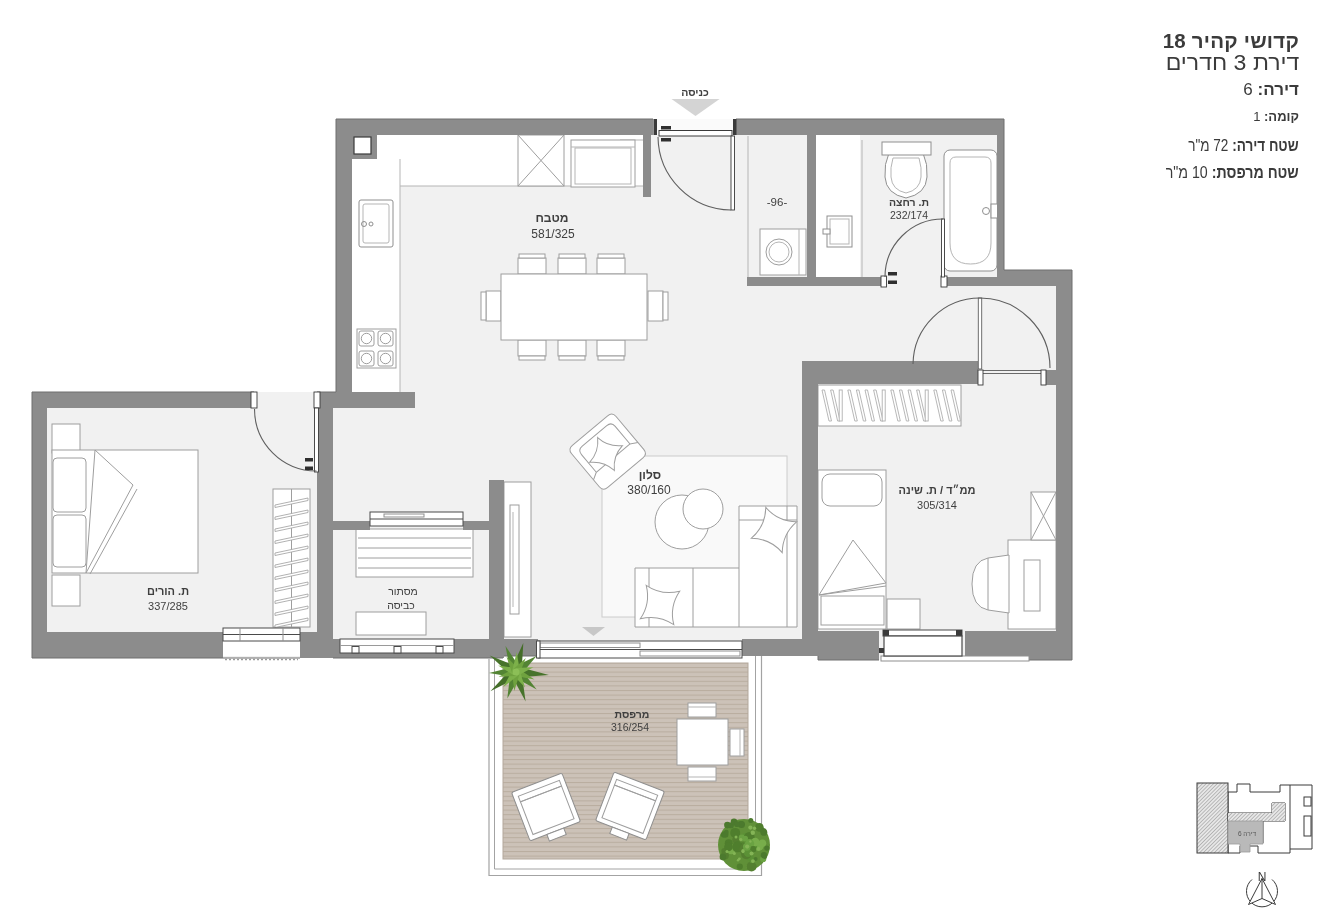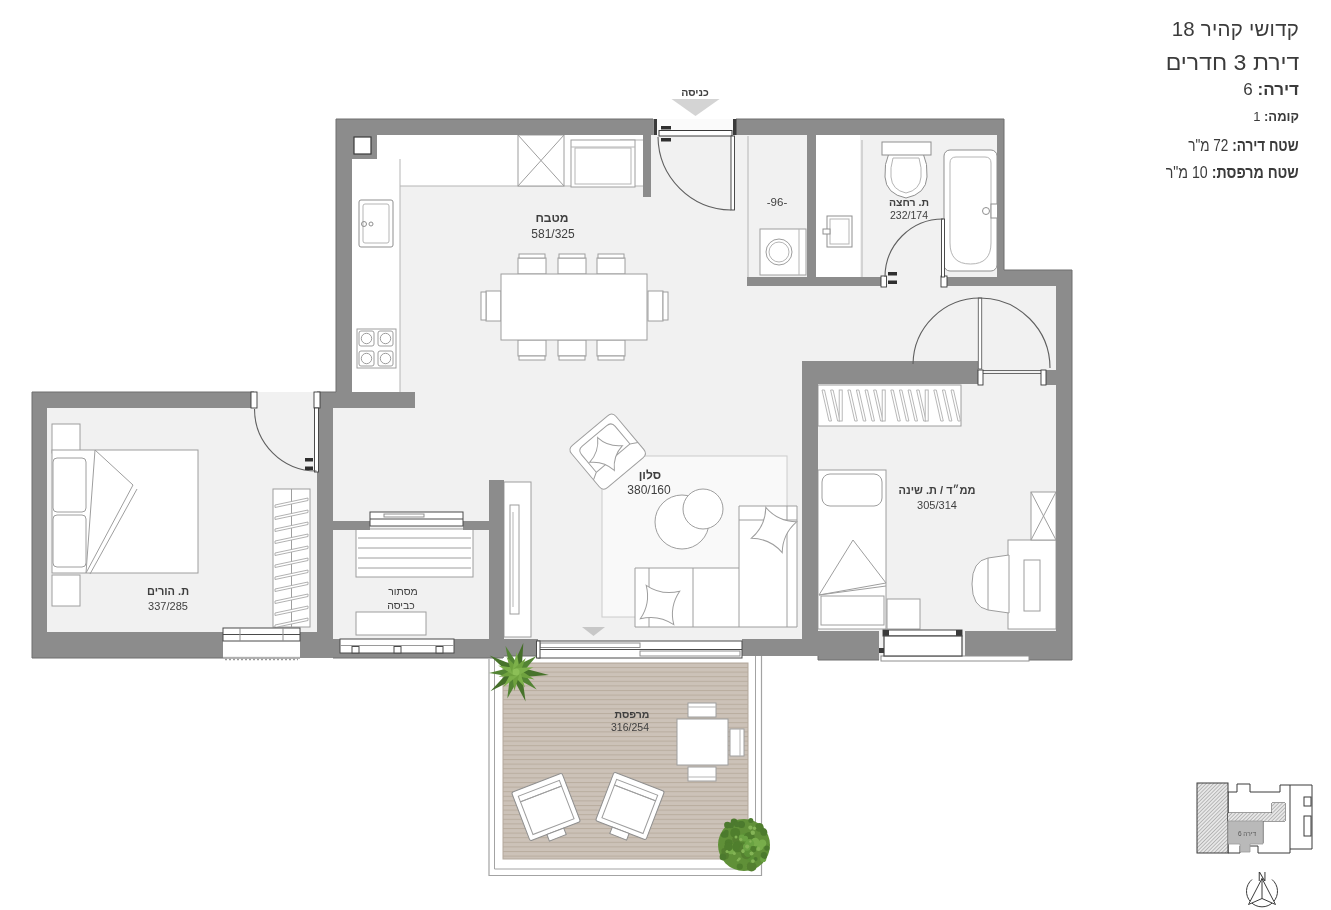--- a/index.html
+++ b/index.html
@@ -1,18 +1,18 @@
 <!DOCTYPE html>
 <html><head><meta charset="utf-8">
 <style>
 html,body{margin:0;padding:0;background:#fff;width:1331px;height:910px;overflow:hidden}
 body,text{font-family:"Liberation Sans","DejaVu Sans",sans-serif}
 #title{position:absolute;top:0;right:32px;text-align:right;direction:rtl;color:#3b3b3b}
 #title div{position:absolute;right:0;white-space:nowrap}
-#title .l1{top:17px;font-size:20.5px;font-weight:normal;letter-spacing:.2px}
+#title .l1{top:29px;font-size:20.5px;font-weight:bold;letter-spacing:.2px}
 #title .l2{top:50px;font-size:22px;transform:scaleX(1.05);transform-origin:top right}
 #title .l3{top:80px;font-size:17px}
 #title .l4{top:109px;font-size:13px}
 #title .l5{top:136px;font-size:16.5px;transform:scaleX(.82);transform-origin:top right}
 #title .l6{top:163px;font-size:16.5px;transform:scaleX(.86);transform-origin:top right}
 </style></head>
 <body>
 <svg width="1331" height="910" viewBox="0 0 1331 910">
 <defs>
 <pattern id="deckp" width="6" height="4.6" patternUnits="userSpaceOnUse">

